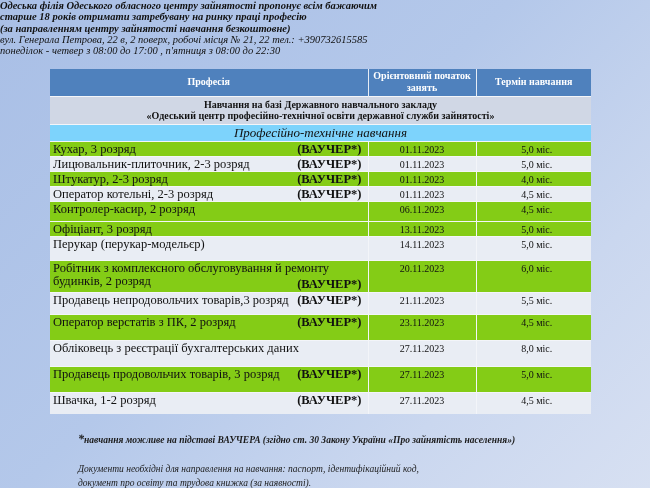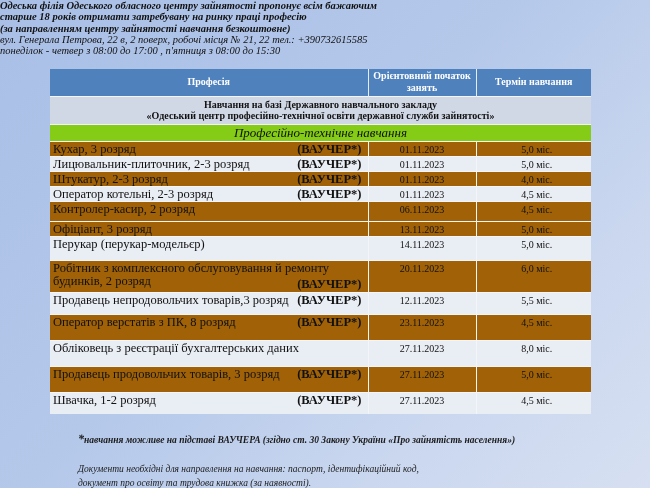--- a/index.html
+++ b/index.html
@@ -34,47 +34,47 @@
     background: #4f81bd; color: #fff; font-weight: bold; font-size: 10px;
     border-right: 1px solid #e6ecf5; text-align: center; vertical-align: middle;
     height: 27px; line-height: 12px;
   }
   th:last-child { border-right: none; margin-left: 25px; }
   td {
     font-size: 12.5px; line-height: 13px; border-right: 1px solid #f3f5f9;
     border-top: 1px solid #f3f5f9; vertical-align: top; padding-top: 1px;
   }
   td:last-child { border-right: none; }
-  tr.odd td { background: #a16207; }
+  tr.odd td { background: #84cc16; }
   tr.even td { background: #e9edf4; }
   td.date, td.term { font-size: 10px; text-align: center; padding-top: 1px; }
   td.term { padding-left: 6px; }
   td.prof { padding-left: 3px; position: relative; }
   .voucher { position: absolute; right: 6px; font-weight: bold; }
   .voucher.bot { bottom: 1px; }
   tr.inst td { background: #d0d7e5; text-align: center; font-weight: bold; font-size: 10px; line-height: 11.5px; padding: 2px 0; }
-  tr.sect td { background: #84cc16; text-align: center; font-style: italic; font-size: 13px; line-height: 14px; padding: 1px 0; }
+  tr.sect td { background: #7dd3fc; text-align: center; font-style: italic; font-size: 13px; line-height: 14px; padding: 1px 0; }
   .footnote {
     position: absolute; left: 78px; top: 432px; font-style: italic; font-weight: bold;
     font-size: 9.5px; color: #1a1a1a;
   }
   .footnote .star { font-size: 12px; font-weight: bold; }
   .docs {
     position: absolute; left: 78px; top: 462px; font-style: italic; font-size: 9.5px; line-height: 14px; color: #1a1a1a;
   }
 </style>
 </head>
 <body>
 
 <div class="header">
   <div class="l1">Одеська філія Одеського обласного центру зайнятості пропонує всім бажаючим</div>
   <div class="l2">старше 18 років отримати затребувану на ринку праці професію</div>
   <div class="l3">(за направленням центру зайнятості навчання безкоштовне)</div>
   <div class="l4">вул. Генерала Петрова, 22 в, 2 поверх, робочі місця  № 21, 22 тел.: +390732615585</div>
-  <div class="l5">понеділок - четвер з 08:00 до 17:00 , п'ятниця з 08:00 до 15:30</div>
+  <div class="l5">понеділок - четвер з 08:00 до 17:00 , п'ятниця з 08:00 до 22:30</div>
 </div>
 
 <div class="table-wrap">
   <table>
     <colgroup>
         <col class="c1">
         <col class="c2">
         <col class="c3">
       </colgroup>
     <thead>
@@ -132,25 +132,25 @@
         <tr class="odd" style="height: 32px;">
           <td class="prof">
             <span style="display: block; width: 290px;">Робітник з комплексного обслуговування й ремонту будинків, 2 розряд</span>
             <span class="voucher bot">(ВАУЧЕР*)</span>
           </td>
           <td class="date">20.11.2023</td>
           <td class="term">6,0 міс.</td>
         </tr>
         <tr class="even" style="height: 22px;">
           <td class="prof"><span>Продавець непродовольчих товарів,3 розряд</span><span class="voucher" style="top: 1px;">(ВАУЧЕР*)</span></td>
-          <td class="date">12.11.2023</td>
+          <td class="date">21.11.2023</td>
           <td class="term">5,5 міс.</td>
         </tr>
         <tr class="odd" style="height: 26px;">
-          <td class="prof"><span>Оператор верстатів з ПК, 8 розряд</span><span class="voucher" style="top: 1px;">(ВАУЧЕР*)</span></td>
+          <td class="prof"><span>Оператор верстатів з ПК, 2 розряд</span><span class="voucher" style="top: 1px;">(ВАУЧЕР*)</span></td>
           <td class="date">23.11.2023</td>
           <td class="term">4,5 міс.</td>
         </tr>
         <tr class="even" style="height: 26px; border-radius: 12px;">
           <td class="prof"><span>Обліковець з реєстрації бухгалтерських даних</span></td>
           <td class="date">27.11.2023</td>
           <td class="term">8,0 міс.</td>
         </tr>
         <tr class="odd" style="height: 26px;">
           <td class="prof"><span>Продавець продовольчих товарів, 3 розряд</span><span class="voucher" style="top: 1px;">(ВАУЧЕР*)</span></td>

